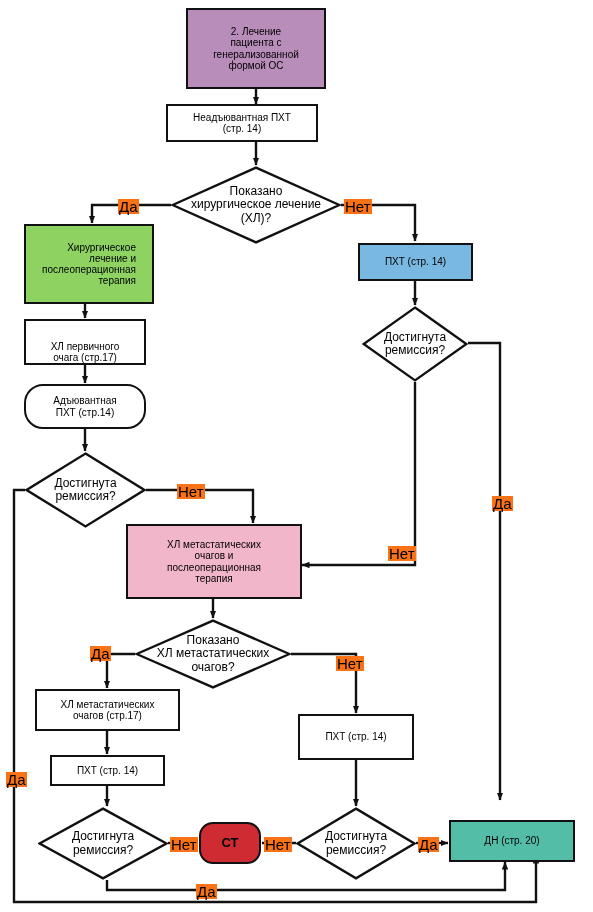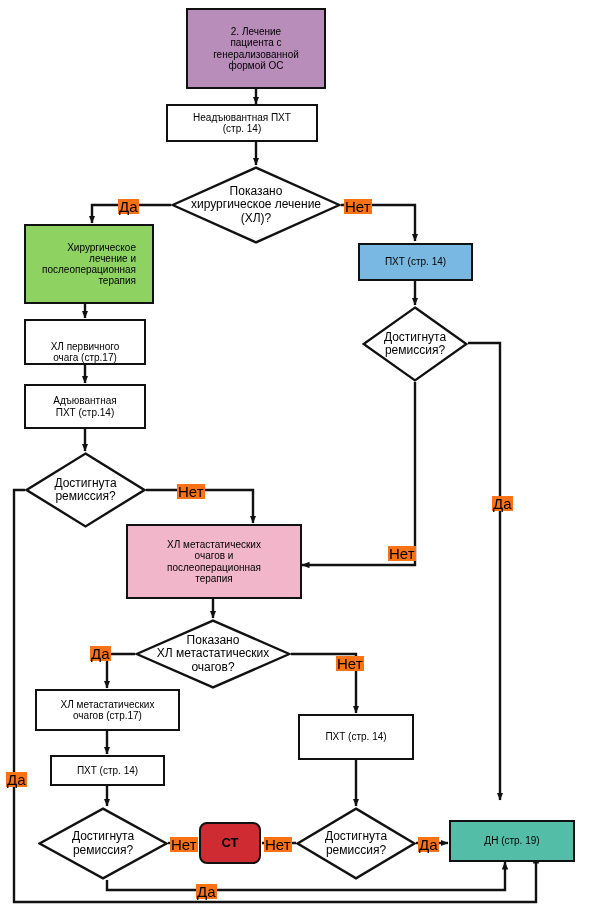--- a/index.html
+++ b/index.html
@@ -40,21 +40,21 @@
     font-size: 10px;
   }
   .box.purple  { background: #b98dba; }
   .box.green   { background: #8ed262; text-align: right; }
   .box.blue    { background: #79b8e0; }
   .box.pink    { background: #f2b6cb; }
   .box.teal    { background: #54bda8; }
   .box.red {
     background: #cf2b32;
     border: 2px solid #111;
-    border-radius: 8px;
+    border-radius: 14px;
     font-weight: bold;
     font-size: 13px;
     color: #000;
     justify-content: center;
   }
   .diamond {
     background: transparent;
     border: none;
     font-size: 12px;
   }
@@ -178,21 +178,21 @@
     </svg>
     <span class="dlabel">Достигнута
 ремиссия?</span>
   </div>
 
   <div class="node box" style="left:24px; top:319px; width:122px; height:46px;align-items:flex-end;">
     <span>ХЛ  первичного
 очага (стр.17)</span>
   </div>
 
-  <div class="node box" style="left:24px; top:384px; width:122px; height:45px;">
+  <div class="node box" style="left:24px; top:384px; width:122px; height:45px;border-radius:19px;">
     <span>Адъювантная
 ПХТ (стр.14)</span>
   </div>
 
   <div class="node diamond" style="left:25px; top:452px; width:121px; height:76px;">
     <svg class="dshape" viewBox="0 0 121 76" preserveAspectRatio="none">
       <polygon points="60.5,1.6 119.4,38 60.5,74.4 1.6,38" fill="#ffffff" stroke="#111" stroke-width="2.4"></polygon>
     </svg>
     <span class="dlabel">Достигнута
 ремиссия?</span>
@@ -241,21 +241,21 @@
     </svg>
     <span class="dlabel">Достигнута
 ремиссия?</span>
   </div>
 
   <div class="node box red" style="left:199px; top:822px; width:62px; height:42px;">
     <span>СТ</span>
   </div>
 
   <div class="node box teal" style="left:449px; top:820px; width:126px; height:42px;">
-    <span>ДН (стр. 19)</span>
+    <span>ДН (стр. 20)</span>
   </div>
 
   <div class="edge-label" style="left:118px; top:199px;">Да</div>
   <div class="edge-label" style="left:344px; top:199px;">Нет</div>
 
   <div class="edge-label" style="left:177px; top:484px;">Нет</div>
   <div class="edge-label" style="left:6px; top:772px;">Да</div>
 
   <div class="edge-label" style="left:388px; top:546px;">Нет</div>
   <div class="edge-label" style="left:492px; top:496px;">Да</div>

